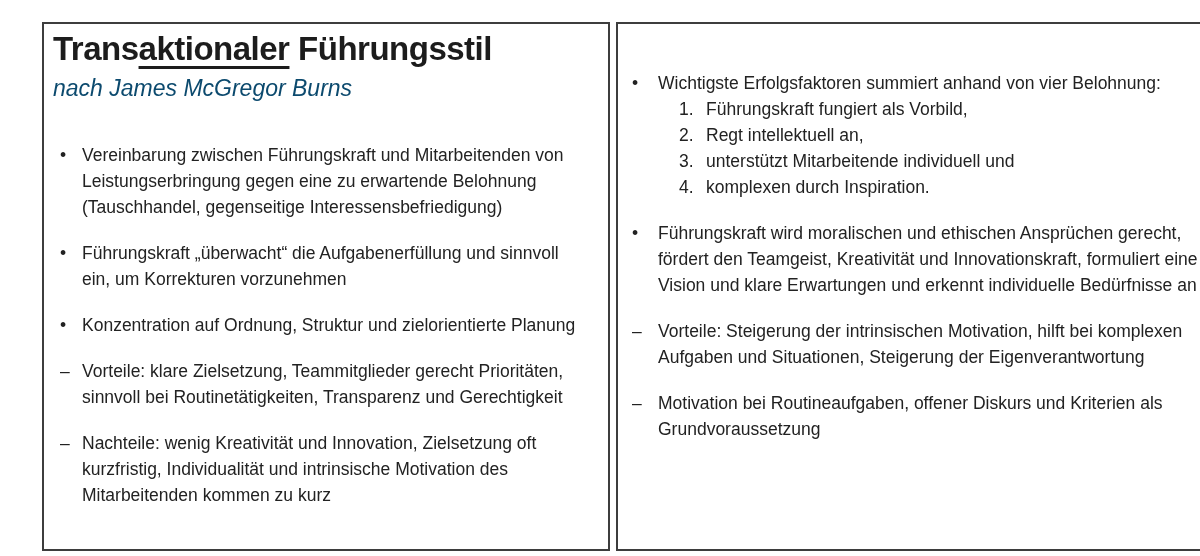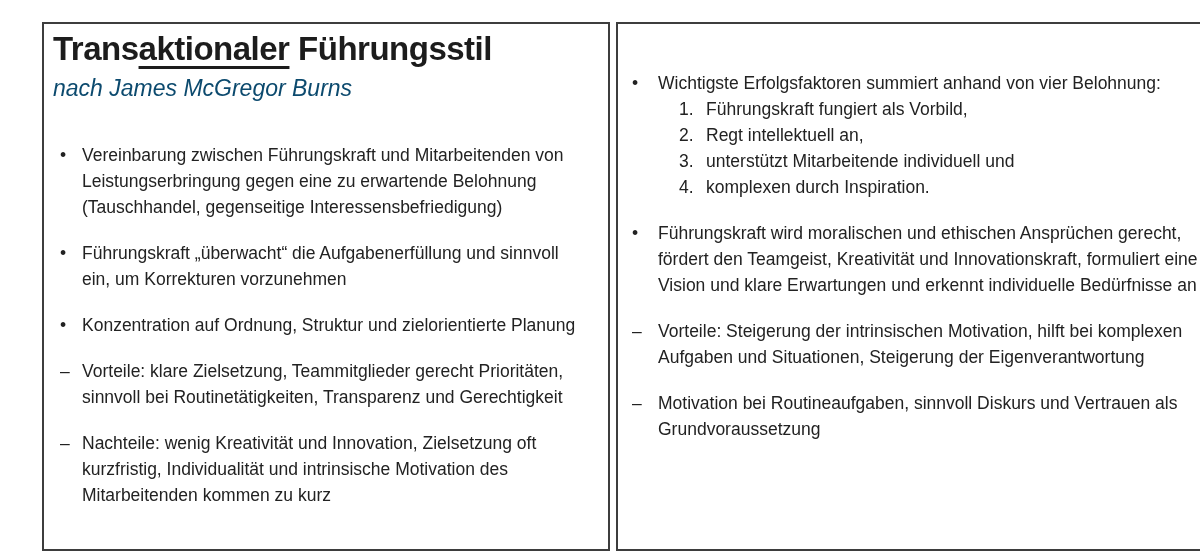--- a/index.html
+++ b/index.html
@@ -132,18 +132,18 @@
       <div class="row">
         <span class="marker">•</span>
         <div class="txt">Führungskraft wird moralischen und ethischen Ansprüchen gerecht, fördert den Teamgeist, Kreativität und Innovationskraft, formuliert eine Vision und klare Erwartungen und erkennt individuelle Bedürfnisse an</div>
       </div>
       <div class="row">
         <span class="marker">–</span>
         <div class="txt"><span class="lbl">Vorteile</span><span>: Steigerung der intrinsischen Motivation, hilft bei komplexen Aufgaben und Situationen, Steigerung der Eigenverantwortung</span></div>
       </div>
       <div class="row">
         <span class="marker">–</span>
-        <div class="txt"><span class="lbl">Motivation</span><span> bei Routineaufgaben, sinnvoll Diskurs und Vertrauen als Grundvoraussetzung</span></div>
+        <div class="txt"><span class="lbl">Motivation</span><span> bei Routineaufgaben, offener Diskurs und Kriterien als Grundvoraussetzung</span></div>
       </div>
     </div>
   </div>
 
 </div>
 
 </body></html>

